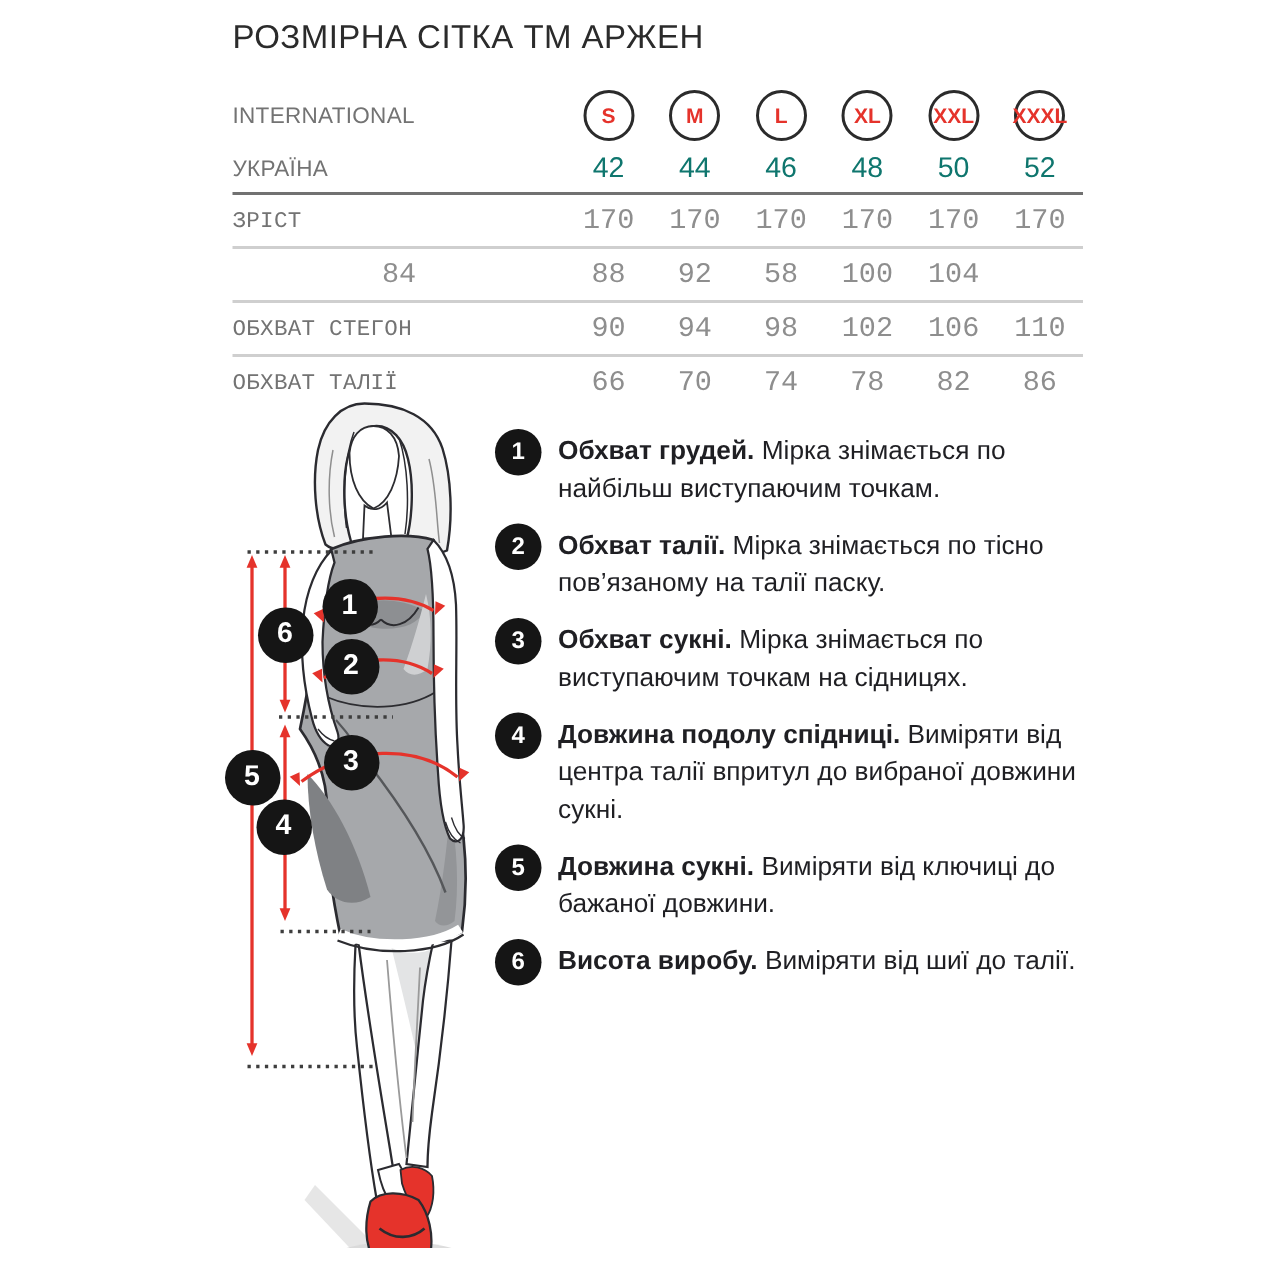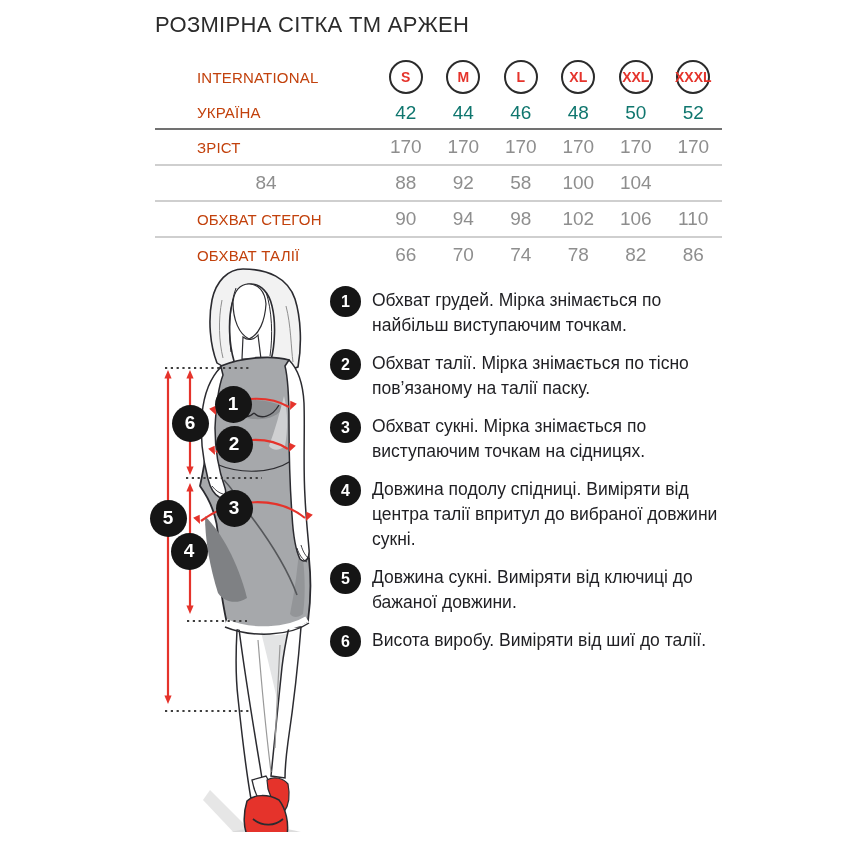--- a/index.html
+++ b/index.html
@@ -7,42 +7,42 @@
   .page{position:relative;width:850px;height:832px;background:#fff;overflow:hidden;}
 
   .title{position:absolute;left:155px;top:12px;font-size:22px;letter-spacing:.3px;
          color:#2b2b2b;font-weight:500;}
 
   
   .size-table{position:absolute;left:155px;top:57px;width:567px;}
   .t-row{display:grid;grid-template-columns:222px repeat(6,57.5px);align-items:center;}
   .r-int{height:40px;}
   .r-ua{height:31px;}
-  .r-body{height:34px;}
-  .t-label{font-size:15px;color:#c2410c;letter-spacing:.2px;margin-left:42px;}
+  .r-body{height:34px;font-family:Liberation Mono, monospace;}
+  .t-label{font-size:15px;color:#737373;letter-spacing:.2px;}
   .t-cell{justify-self:center;text-align:center;}
   .ua-val{font-size:19px;color:#0f766e;}
   .gray-val{font-size:19px;color:#8e8e8e;}
   .size-circle{width:30px;height:30px;border:2px solid #2b2b2b;border-radius:50%;
        display:flex;align-items:center;justify-content:center;
        color:#e5332b;font-weight:700;font-size:14px;white-space:nowrap;overflow:visible;}
   .divider-dark{border-top:2px solid #717171;}
   .divider-light{border-top:2px solid #cfcfcf;}
 
   
   .badge{background:#151515;color:#fff;border-radius:50%;
          display:flex;align-items:center;justify-content:center;font-weight:600;}
   .fig-badge{position:absolute;width:37px;height:37px;font-size:19px;z-index:5;}
 
   
   .legend{position:absolute;left:330px;top:288px;width:405px;}
   .legend-item{display:flex;gap:11px;margin-bottom:13px;align-items:flex-start;}
   .legend-badge{width:31px;height:31px;flex:0 0 31px;font-size:16px;margin-top:-2px;}
   .legend-text{margin:0;font-size:17.5px;line-height:25px;color:#1f1f23;width:352px;}
-  .legend-text b{font-weight:400;}
+  .legend-text b{font-weight:700;}
 
   .figure-svg{position:absolute;left:140px;top:258px;width:210px;height:592px;}
 </style>
 </head>
 <body>
 
 <div class="page">
 
   <div class="title">РОЗМІРНА СІТКА ТМ АРЖЕН</div>
 

